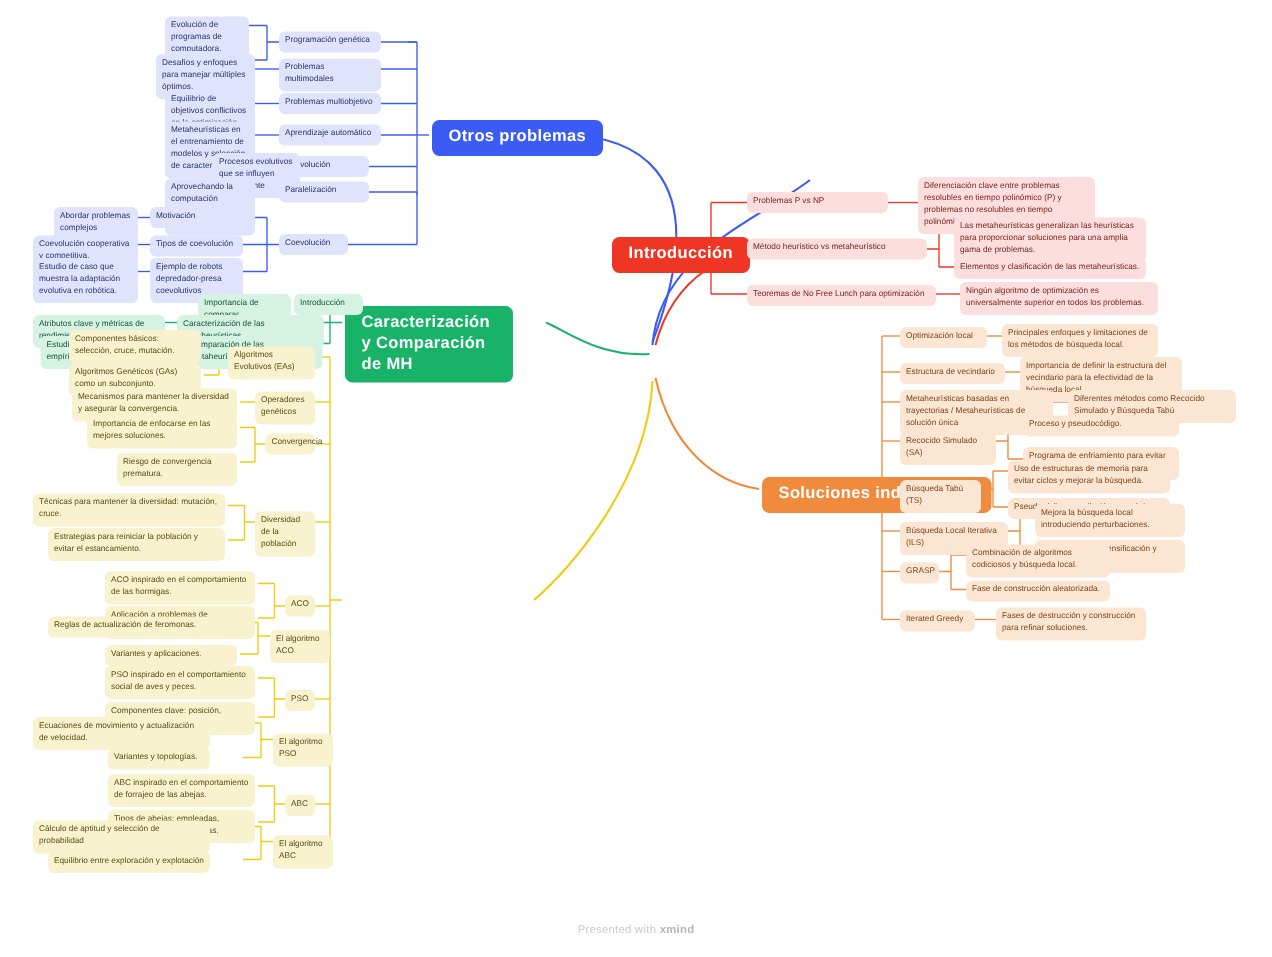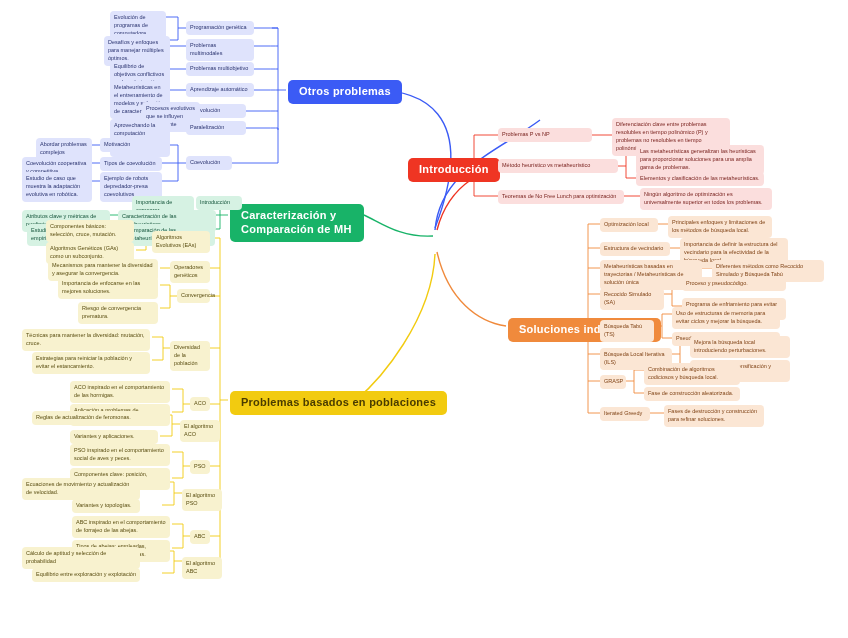--- a/index.html
+++ b/index.html
@@ -215,32 +215,31 @@
   <div class="node leaf blue" style="left:110px;top:119px;width:60px;">Aprovechando la computación paralela para la optimización.</div>
 
   <div class="node leaf blue" style="left:186px;top:156px;width:46px;">Coevolución</div>
   <div class="node leaf blue" style="left:100px;top:138px;width:62px;">Motivación</div>
   <div class="node leaf blue" style="left:36px;top:138px;width:56px;">Abordar problemas complejos mediante dividir y conquistar.</div>
   <div class="node leaf blue" style="left:100px;top:157px;width:62px;">Tipos de coevolución</div>
   <div class="node leaf blue" style="left:22px;top:157px;width:70px;">Coevolución cooperativa y competitiva.</div>
   <div class="node leaf blue" style="left:100px;top:172px;width:62px;">Ejemplo de robots depredador-presa coevolutivos</div>
   <div class="node leaf blue" style="left:22px;top:172px;width:70px;">Estudio de caso que muestra la adaptación evolutiva en robótica.</div>
 
-  <div class="node main green" style="left:230px;top:204px;width:134px;">Caracterización y Comparación de MH</div>
+  <div class="node main green" style="left:230px;top:204px;width:112px;">Caracterización y Comparación de MH</div>
 
   <div class="node leaf green" style="left:196px;top:196px;width:46px;">Introducción</div>
   <div class="node leaf green" style="left:132px;top:196px;width:62px;">Importancia de comparar metaheurísticas.</div>
 
   <div class="node leaf green" style="left:118px;top:210px;width:98px;">Caracterización de las metaheurísticas</div>
   <div class="node leaf green" style="left:22px;top:210px;width:88px;">Atributos clave y métricas de rendimiento.</div>
 
   <div class="node leaf green" style="left:123px;top:224px;width:92px;">Comparación de las metaheurísticas</div>
   <div class="node leaf green" style="left:27px;top:224px;width:82px;">Estudios de caso y resultados empíricos.</div>
 
-  <div class="node main yellow" style="left:230px;top:391px;">Problemas basados en poblaciones</div>
 
   <div class="node leaf yellow" style="left:152px;top:231px;width:58px;">Algoritmos Evolutivos (EAs)</div>
   <div class="node leaf yellow" style="left:46px;top:220px;width:88px;">Componentes básicos: selección, cruce, mutación.</div>
   <div class="node leaf yellow" style="left:46px;top:242px;width:88px;">Algoritmos Genéticos (GAs) como un subconjunto.</div>
 
   <div class="node leaf yellow" style="left:170px;top:261px;width:40px;">Operadores genéticos</div>
   <div class="node leaf yellow" style="left:48px;top:259px;width:110px;">Mecanismos para mantener la diversidad y asegurar la convergencia.</div>
 
   <div class="node leaf yellow" style="left:177px;top:289px;width:33px;">Convergencia</div>
   <div class="node leaf yellow" style="left:58px;top:277px;width:100px;">Importancia de enfocarse en las mejores soluciones.</div>
@@ -309,14 +308,15 @@
   <div class="node leaf orange" style="left:690px;top:336px;width:100px;">Mejora la búsqueda local introduciendo perturbaciones.</div>
   <div class="node leaf orange" style="left:690px;top:360px;width:100px;">Equilibrio entre intensificación y diversificación.</div>
 
   <div class="node leaf orange" style="left:600px;top:375px;width:26px;">GRASP</div>
   <div class="node leaf orange" style="left:644px;top:363px;width:96px;">Combinación de algoritmos codiciosos y búsqueda local.</div>
   <div class="node leaf orange" style="left:644px;top:387px;width:96px;">Fase de construcción aleatorizada.</div>
 
   <div class="node leaf orange" style="left:600px;top:407px;width:50px;">Iterated Greedy</div>
   <div class="node leaf orange" style="left:664px;top:405px;width:100px;">Fases de destrucción y construcción para refinar soluciones.</div>
 
+  <div class="footer"><span>Presented with </span><b>xmind</b></div>
 
 </div>
 
 </body></html>

